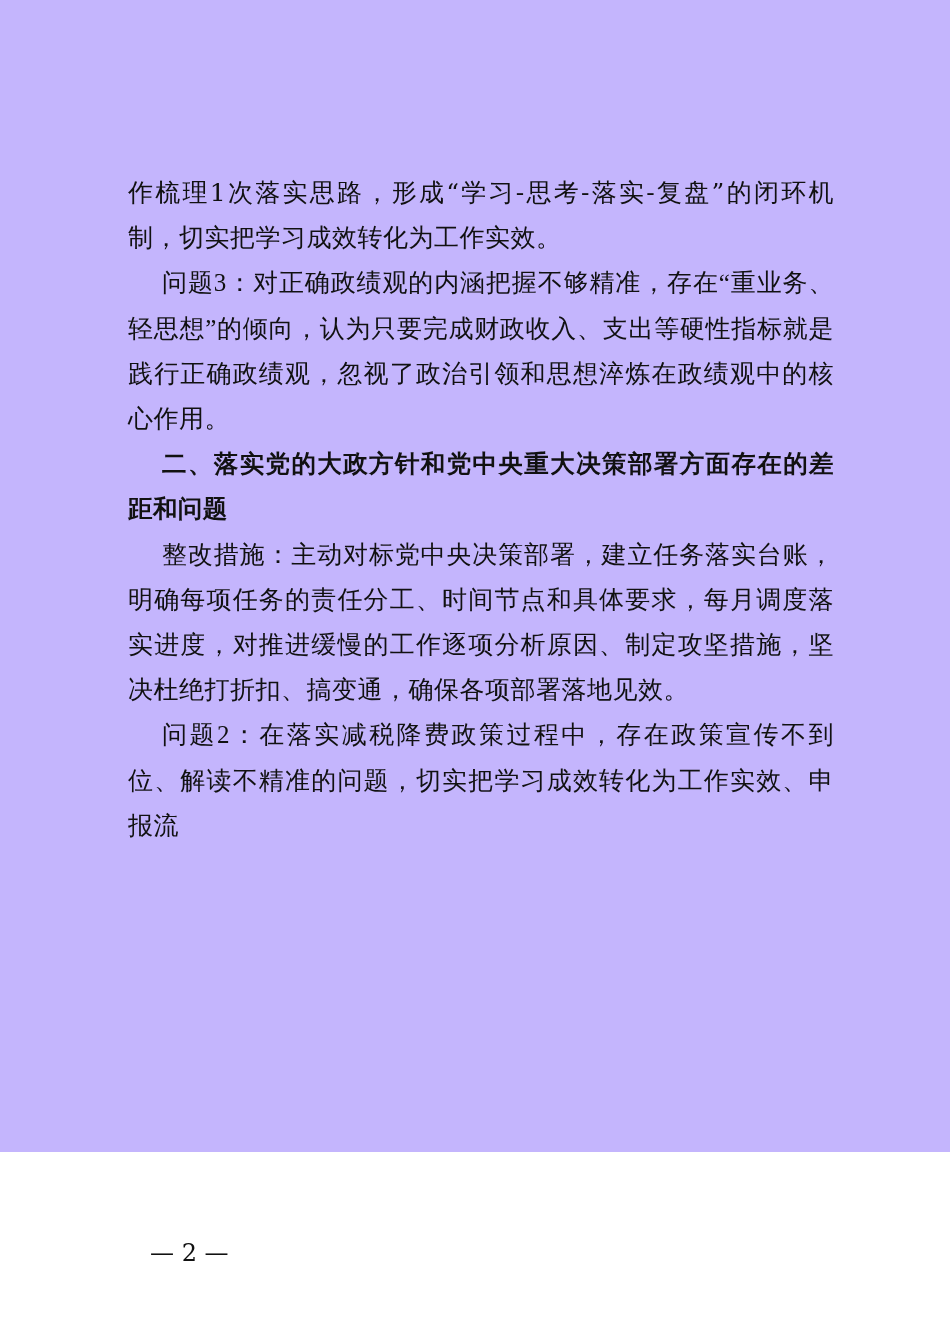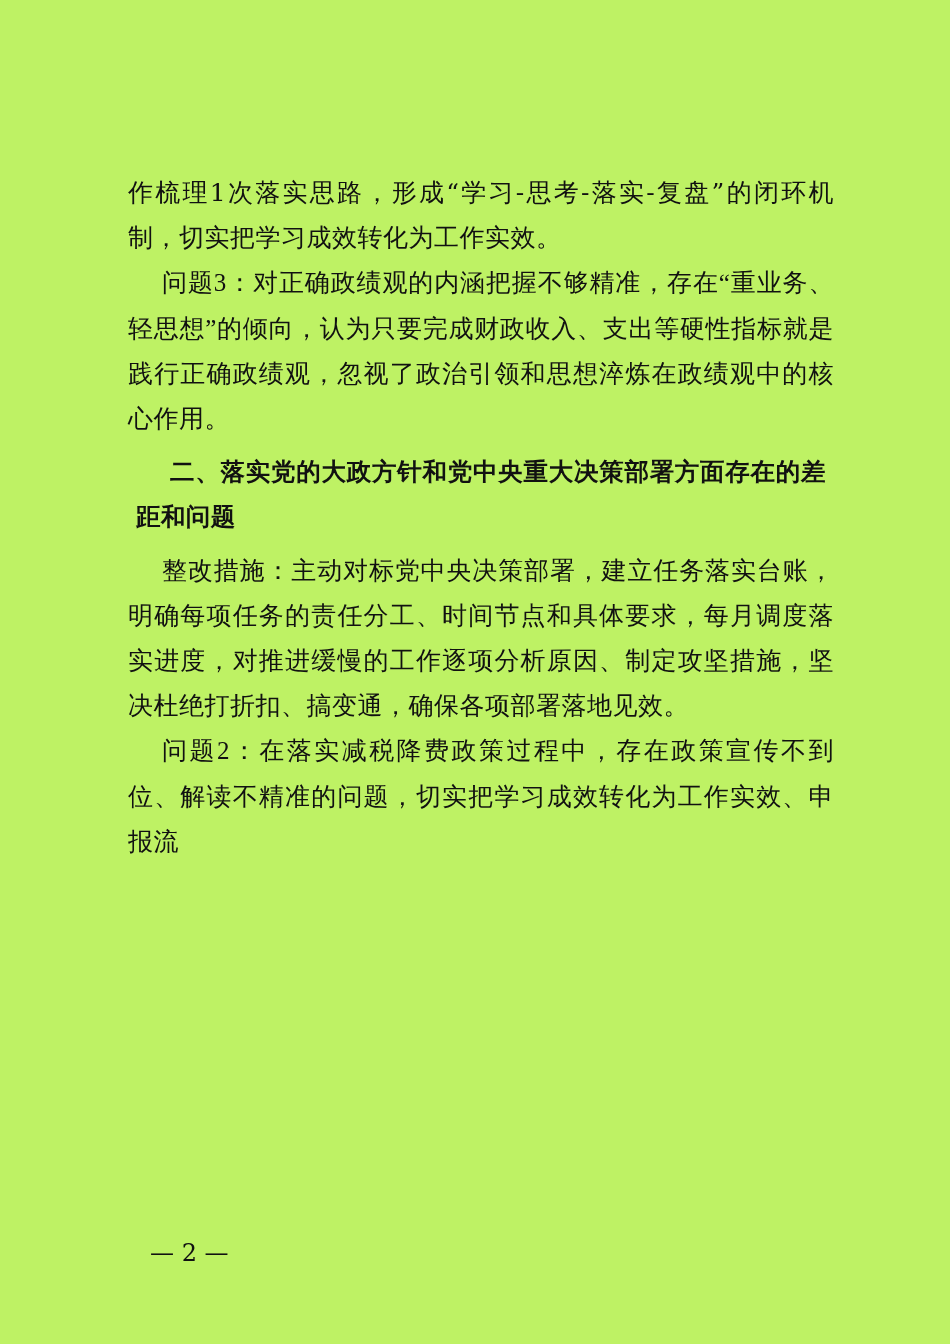--- a/index.html
+++ b/index.html
@@ -11,22 +11,22 @@
       width: 950px;
       height: 1344px;
       position: relative;
       overflow: hidden;
       font-family: "DejaVu Serif", "Liberation Serif", serif;
       color: #111111;
     }
     .page {
       position: absolute;
       left: 0; top: 0;
-      width: 950px; height: 1344px;
-      background: #bef264;
+      width: 950px; height: 1152px;
+      background: #c4b5fd;
     }
     .content {
       position: absolute;
       left: 128px;
       top: 170px;
       width: 706px;
     }
     .para {
       font-size: 25px;
       line-height: 45.2px;
@@ -34,21 +34,21 @@
       text-align: justify;
       text-justify: inter-character;
       letter-spacing: 0.5px;
     }
     .para.indent { text-indent: 34px; font-family: Liberation Serif, serif; }
     .heading {
       font-family: "DejaVu Sans", "Liberation Sans", sans-serif;
       font-weight: bold;
       font-size: 24.5px;
       line-height: 45.2px;
-      margin: 8px;
+      margin: 0;
       text-indent: 34px;
       text-align: justify;
       letter-spacing: 0.4px;
     }
     .page-number {
       position: absolute;
       left: 150px;
       top: 1238px;
       font-size: 24px;
       line-height: 30px;

